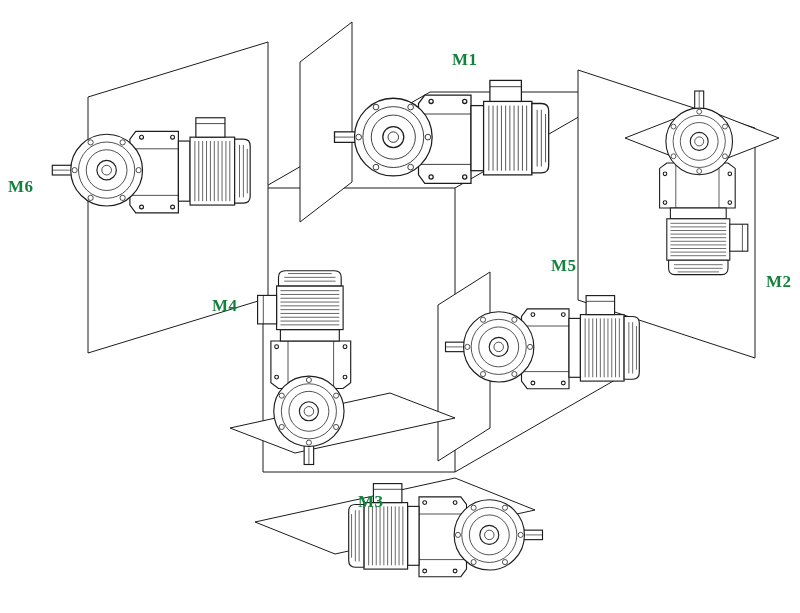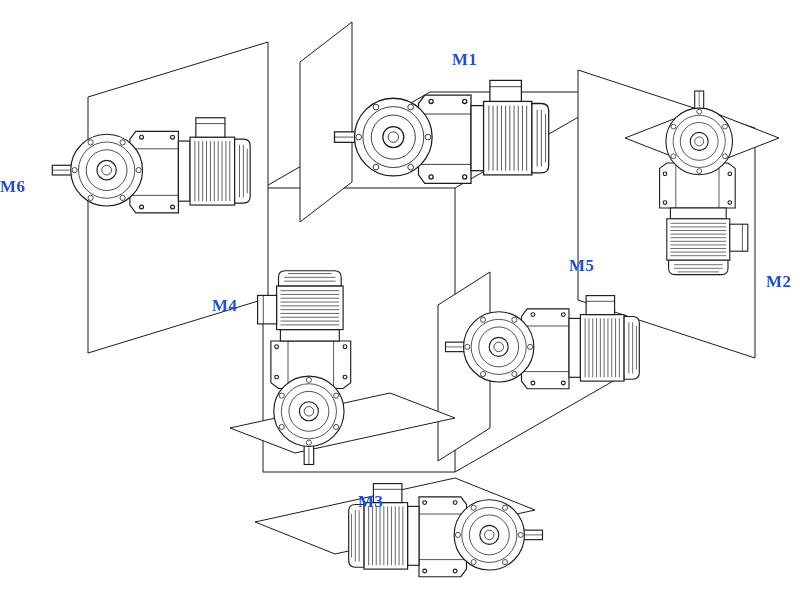--- a/index.html
+++ b/index.html
@@ -8,21 +8,21 @@
     width:800px;height:613px;
     background:#ffffff;
     font-family:"Liberation Serif", serif;
     overflow:hidden;
   }
   .stage svg{position:absolute;left:0;top:0;}
   .lbl{
     position:absolute;
     font-weight:bold;
     font-size:17px;
-    color:#1d4ed8;
+    color:#15803d;
     letter-spacing:0.5px;
     white-space:nowrap;
   }
 </style>
 </head>
 <body>
 
 <div class="stage">
 
   <svg width="800" height="613" viewBox="0 0 800 613">
@@ -88,16 +88,16 @@
     <use href="#gearmotor" transform="translate(755,100) rotate(90) scale(0.9)"></use>
     <use href="#gearmotor" transform="translate(455,288) scale(0.95)"></use>
     <use href="#gearmotor" transform="translate(250,455) rotate(-90) scale(0.95)"></use>
     <use href="#gearmotor" transform="translate(533,476) scale(-0.95,0.95)"></use>
   </svg>
 
   <span class="lbl" style="left:452px;top:50px">M1</span>
   <span class="lbl" style="left:766px;top:272px">M2</span>
   <span class="lbl" style="left:358px;top:492px">M3</span>
   <span class="lbl" style="left:212px;top:296px">M4</span>
-  <span class="lbl" style="left:569px;top:256px">M5</span>
-  <span class="lbl" style="left:0;top:177px">M6</span>
+  <span class="lbl" style="left:551px;top:256px">M5</span>
+  <span class="lbl" style="left:8px;top:177px">M6</span>
 
 </div>
 
 </body></html>

